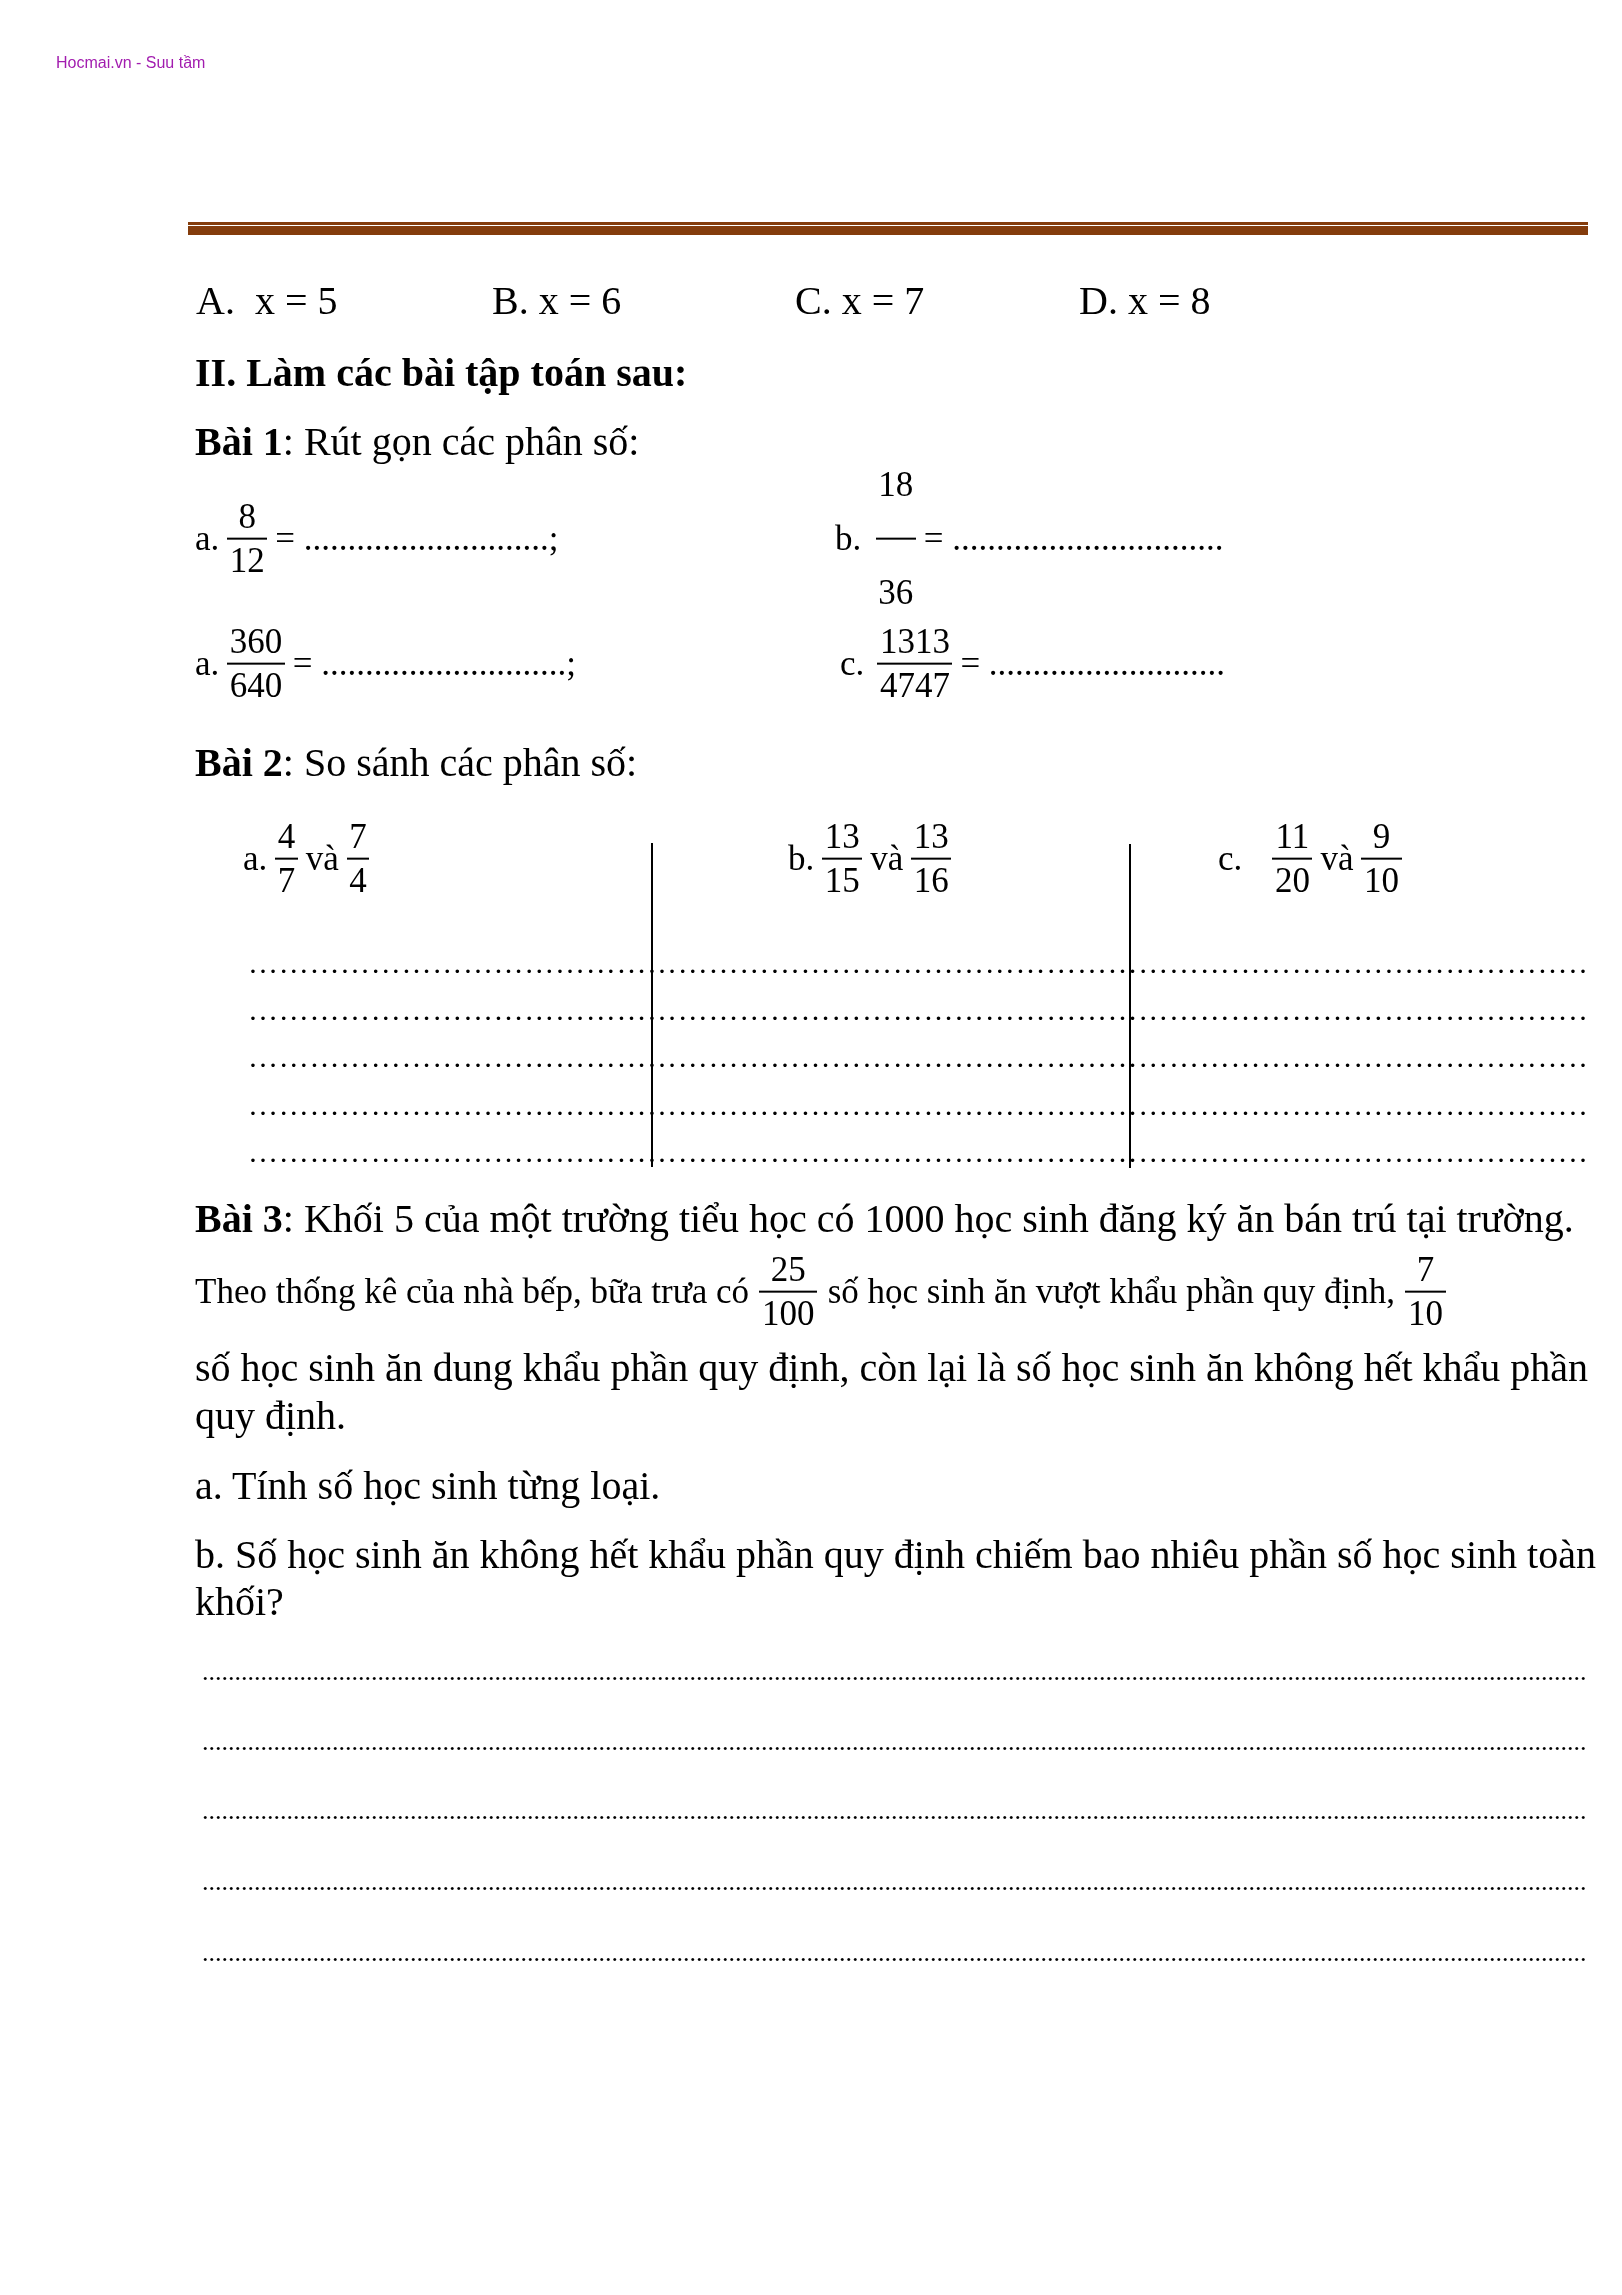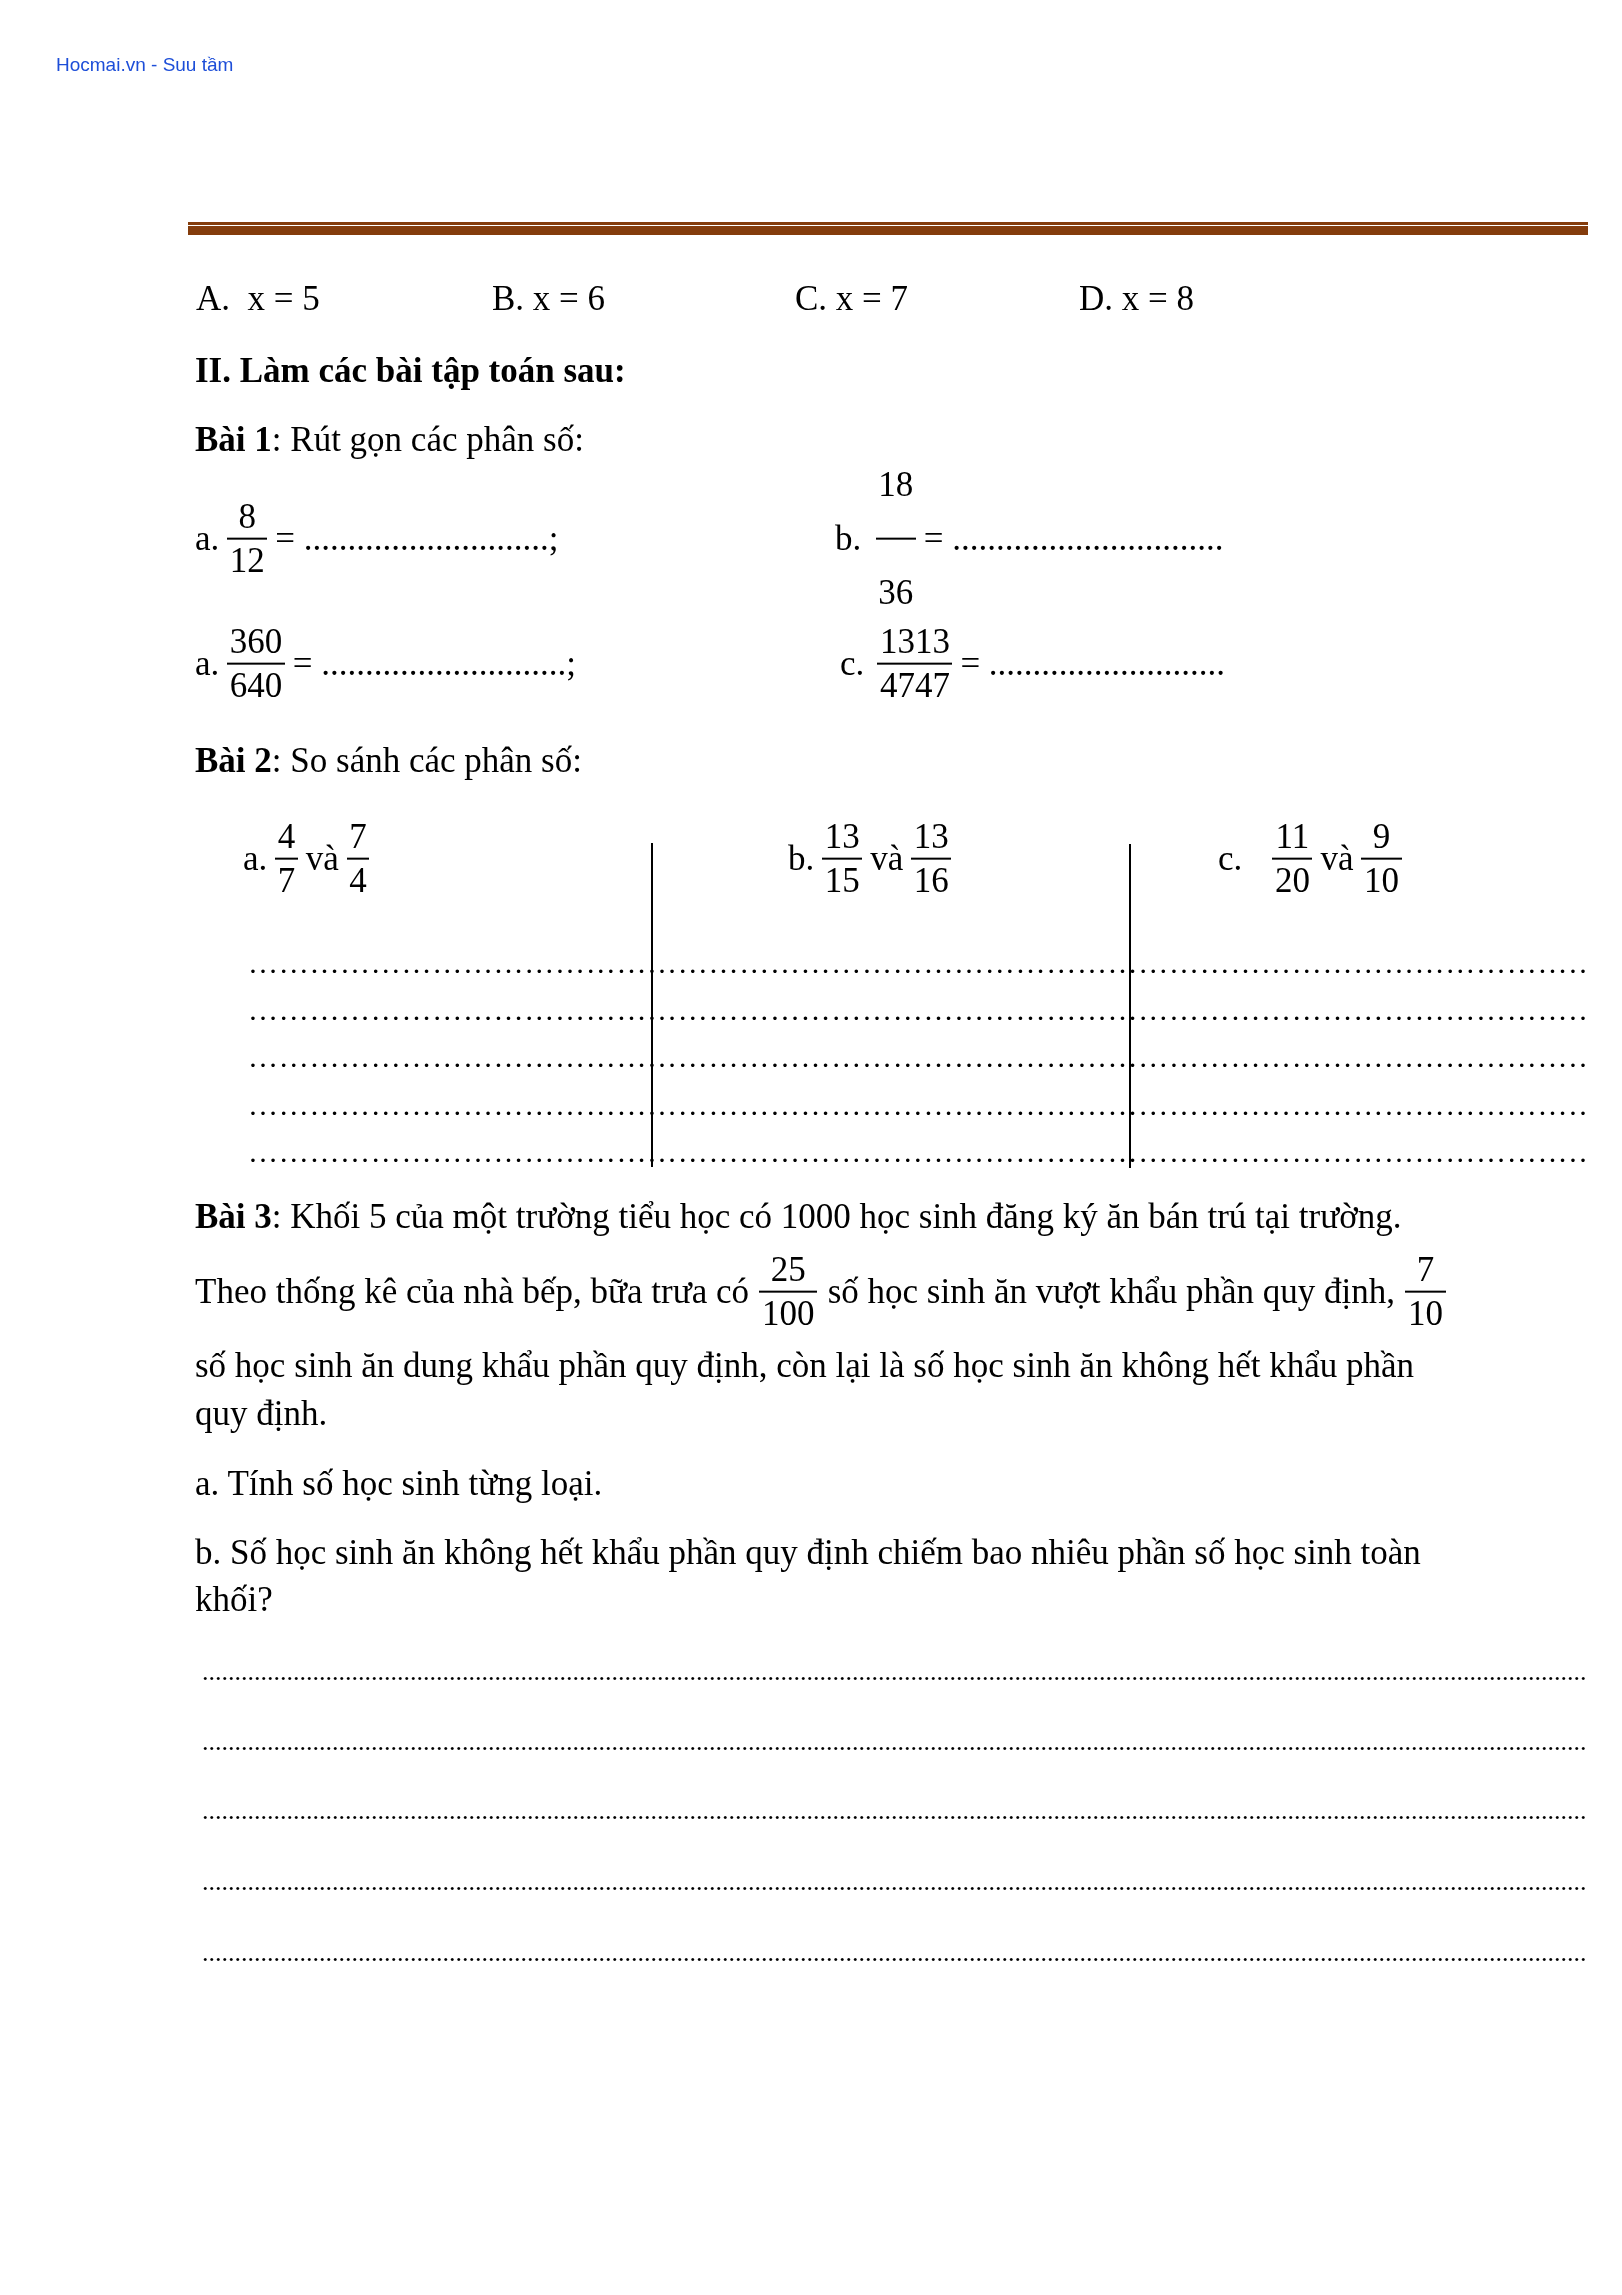--- a/index.html
+++ b/index.html
@@ -1,22 +1,22 @@
 <!DOCTYPE html>
 <html style="font-size:10.5px"><head>
   <meta charset="utf-8">
   <style>
     html, body { margin: 0; padding: 0; background: #ffffff; }
     body { width: 1623px; height: 2295px; position: relative; overflow: hidden;
            font-family: "Liberation Serif", serif; color: #000; }
     .abs { position: absolute; white-space: nowrap; }
-    .txt { font-size: 35px; line-height: 1; }
+    .txt { font-size: 40px; line-height: 1; }
     .bold { font-weight: bold; }
     #header { left: 56px; top: 54px; font-family: "Liberation Sans", sans-serif;
-              font-size: 19px; color: #1d4ed8; }
+              font-size: 16px; color: #a21caf; }
     .rule-thin { left: 188px; width: 1400px; top: 222px; height: 3.3px; background: #843C0C; }
     .rule-thick { left: 188px; width: 1400px; top: 226px; height: 8.5px; background: #843C0C; }
 
     
     .frac-row { display: flex; align-items: center; font-size: 35px; }
     .frac { display: inline-flex; flex-direction: column; align-items: center; margin: 0 7.9px; }
     .frac .num, .frac .den { line-height: 1.05; padding: 0 2.6px; }
     .frac .bar { align-self: stretch; height: 2px; background: #000; margin: 2.6px 0; }
 
     .divider { width: 2px; background: #000; }

